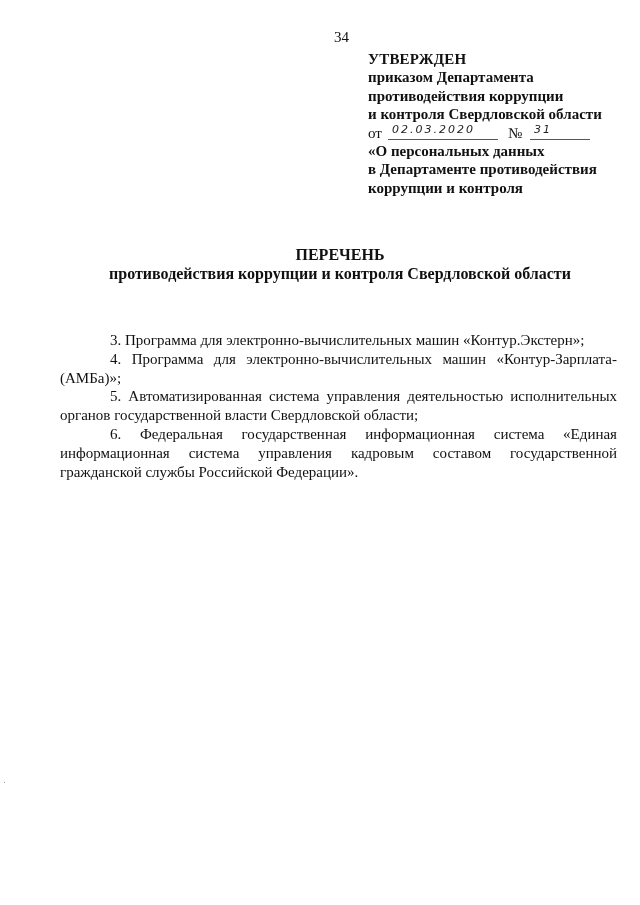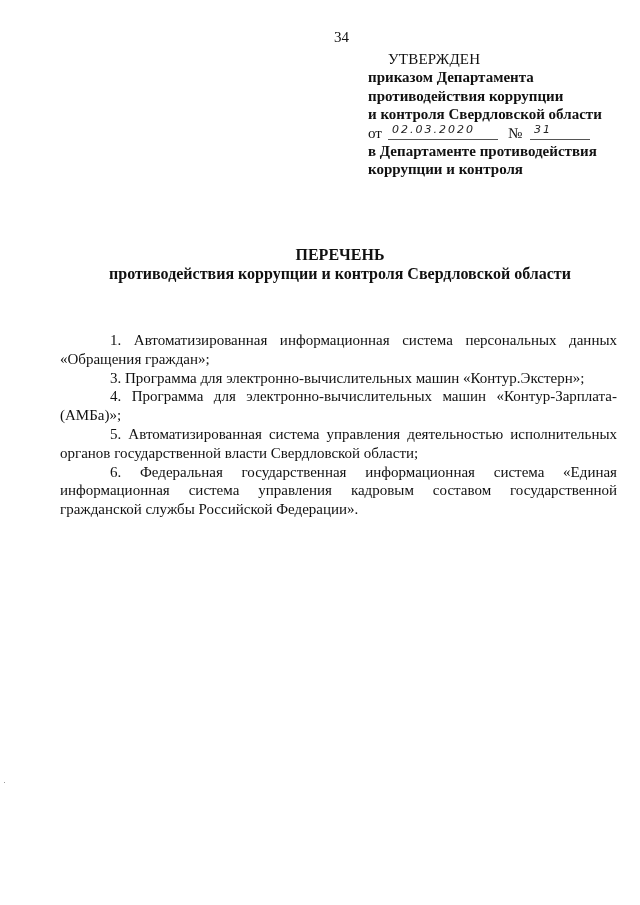--- a/index.html
+++ b/index.html
@@ -24,21 +24,21 @@
     }
     .approval {
       position: absolute;
       top: 50px;
       left: 368px;
       width: 260px;
       font-size: 15px;
       line-height: 18.4px;
     }
     .approval .line { white-space: nowrap; display: block; font-weight: bold; }
-    .approval .stamp { font-weight: normal; letter-spacing: 0.2px; margin-left: 20px; }
+    .approval .stamp { font-weight: bold; letter-spacing: 0.2px; }
     .approval .order-line { position: relative; height: 18.4px; }
     .approval .order-line .lbl { position: absolute; top: 0; }
     .approval .hand {
       position: absolute;
       top: -2px;
       font-family: "DejaVu Sans", sans-serif;
       font-size: 11px;
       font-style: italic;
       color: #222;
       letter-spacing: 2px;
@@ -87,30 +87,30 @@
   <span class="line stamp">УТВЕРЖДЕН</span>
   <span class="line">приказом Департамента</span>
   <span class="line">противодействия коррупции</span>
   <span class="line">и контроля Свердловской области</span>
   <div class="order-line">
     <span class="lbl" style="left:0;">от</span>
     <span class="hand" style="left:20px; width:106px; padding-left:4px;">02.03.2020</span>
     <span class="lbl" style="left:140px;">№</span>
     <span class="hand" style="left:162px; width:56px; padding-left:4px;">31</span>
   </div>
+  <span class="line">«О персональных данных</span>
   <span class="line">в Департаменте противодействия</span>
   <span class="line">коррупции и контроля</span>
 </div>
 
 <div class="title-block">
   <div>ПЕРЕЧЕНЬ</div>
   <div>противодействия коррупции и контроля Свердловской области</div>
 </div>
 
 <div class="list">
-  <p>1. Автоматизированная информационная система персональных данных «Обращения граждан»;</p>
   <p>3. Программа для электронно-вычислительных машин «Контур.Экстерн»;</p>
   <p>4. Программа для электронно-вычислительных машин «Контур-Зарплата-(АМБа)»;</p>
   <p>5. Автоматизированная система управления деятельностью исполнительных органов государственной власти Свердловской области;</p>
   <p>6. Федеральная государственная информационная система «Единая информационная система управления кадровым составом государственной гражданской службы Российской Федерации».</p>
 </div>
 
 <div class="speck"></div>
 
 </body></html>

